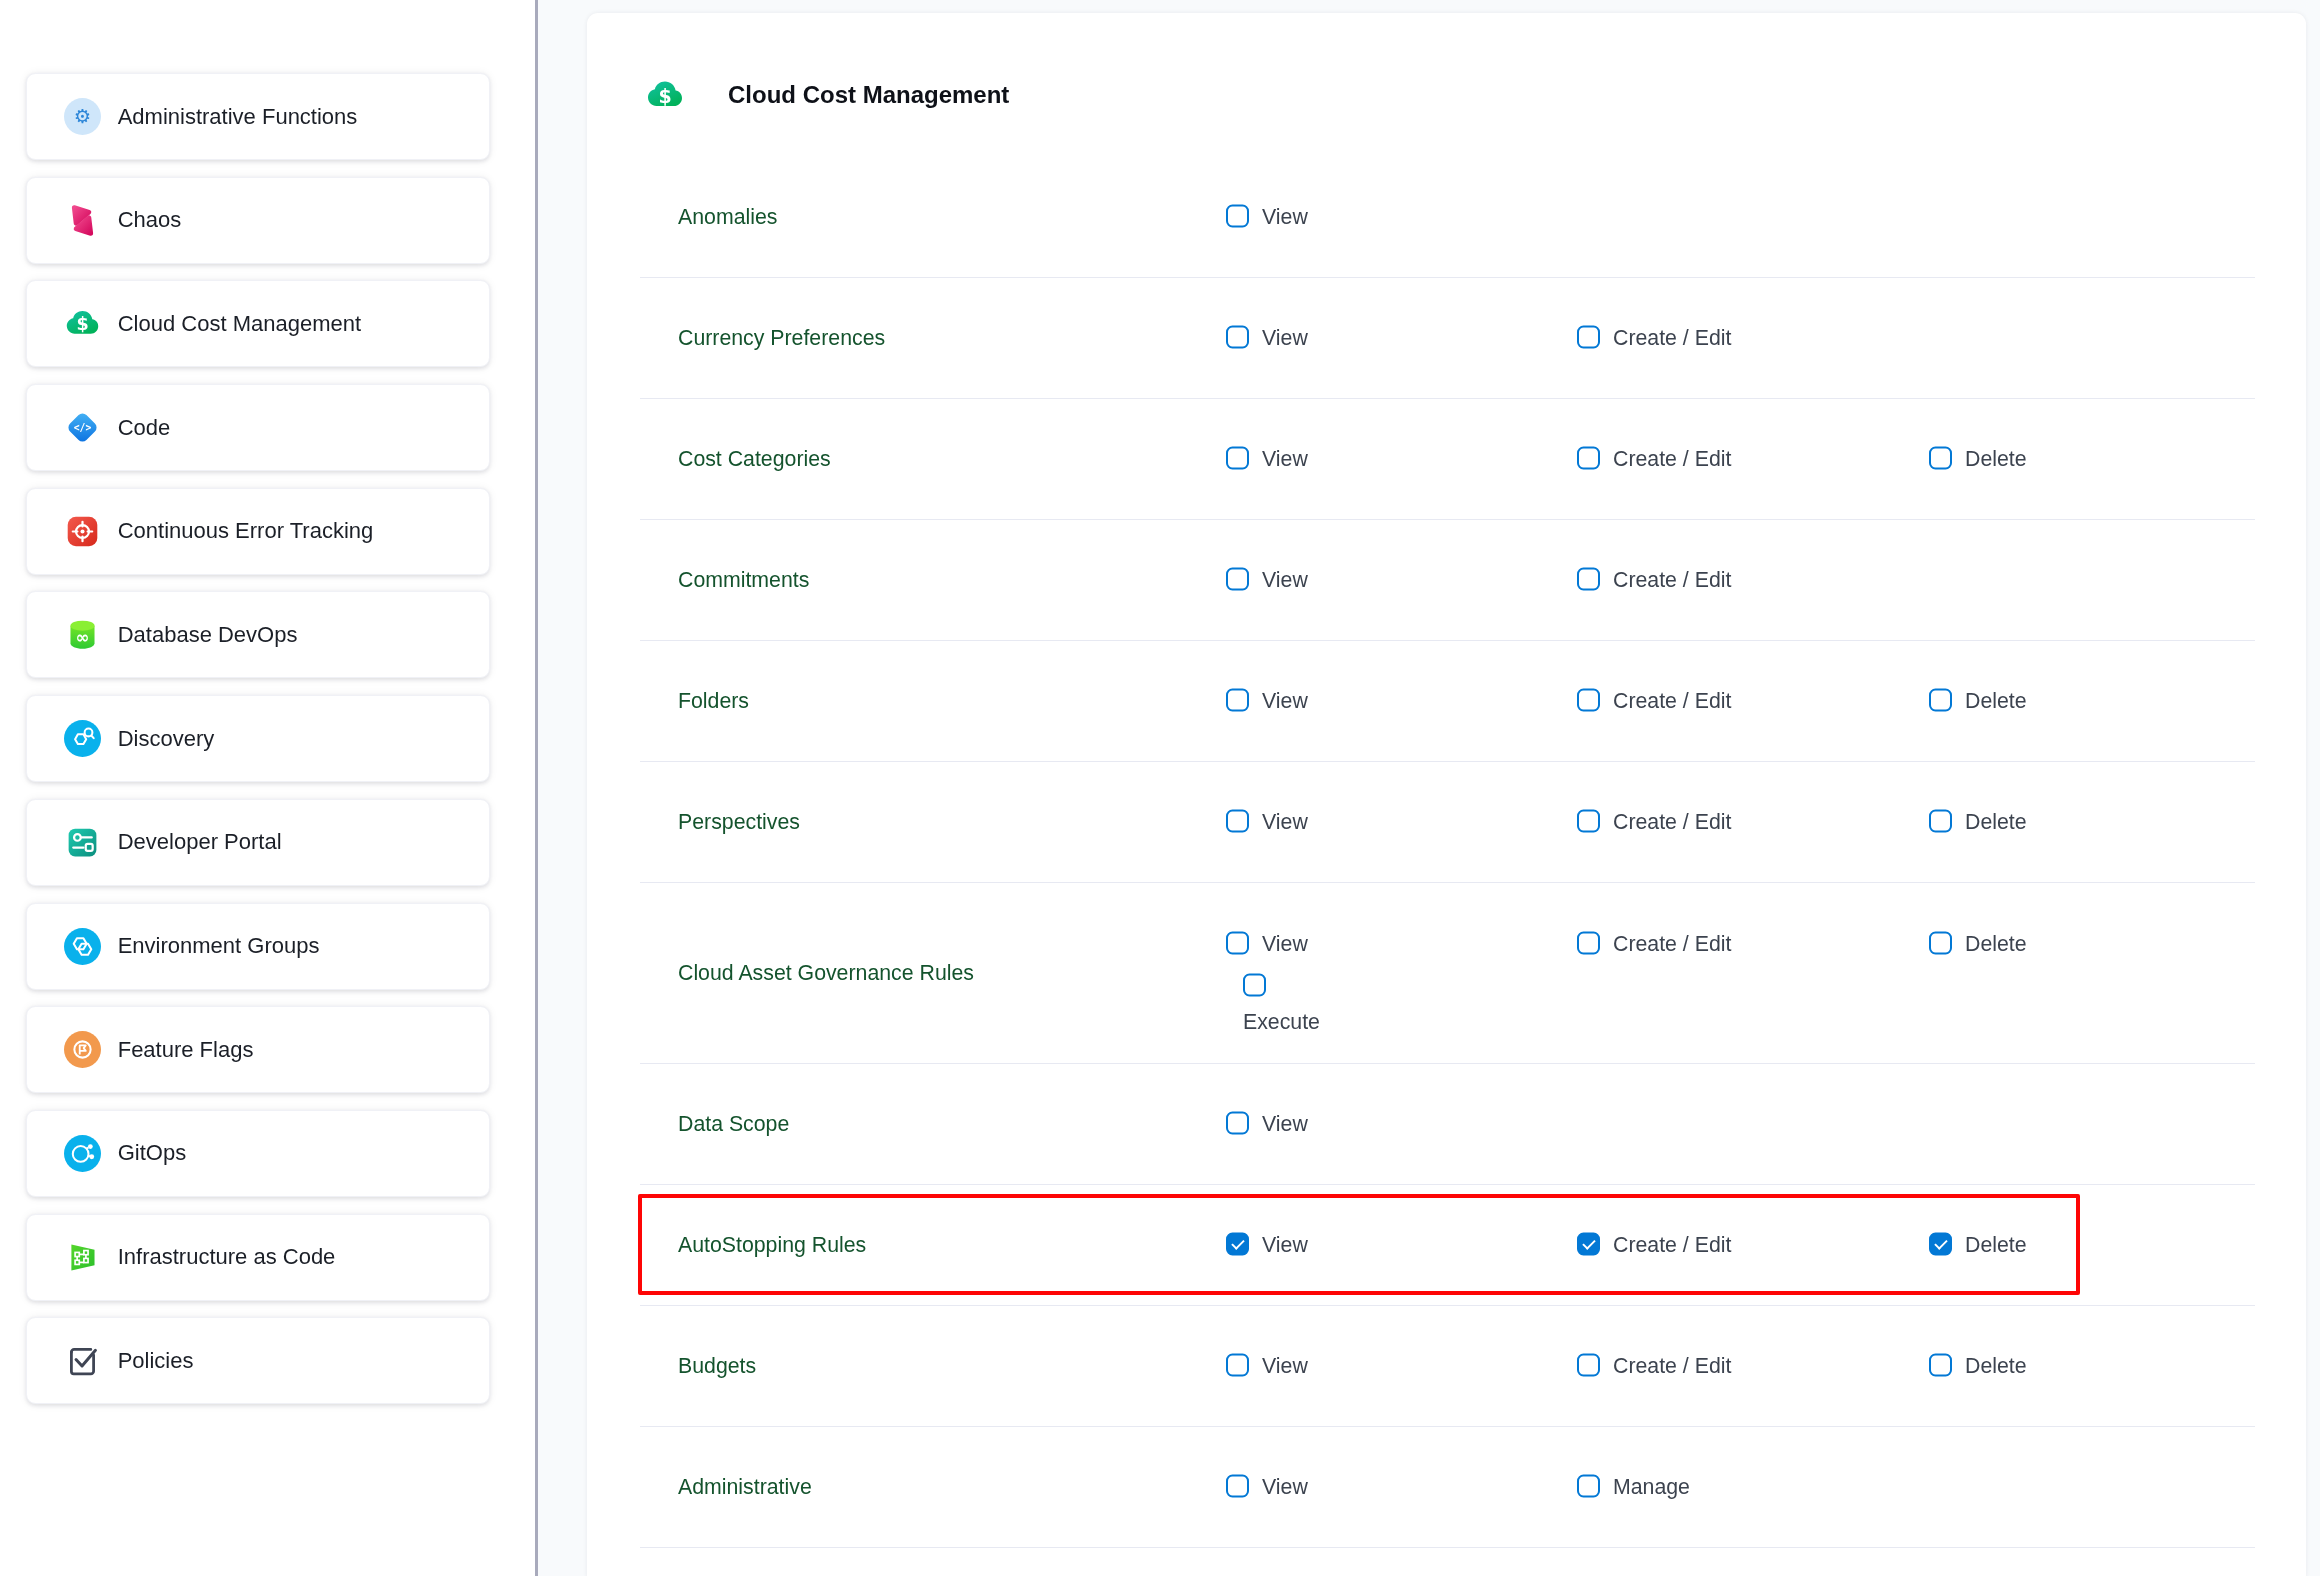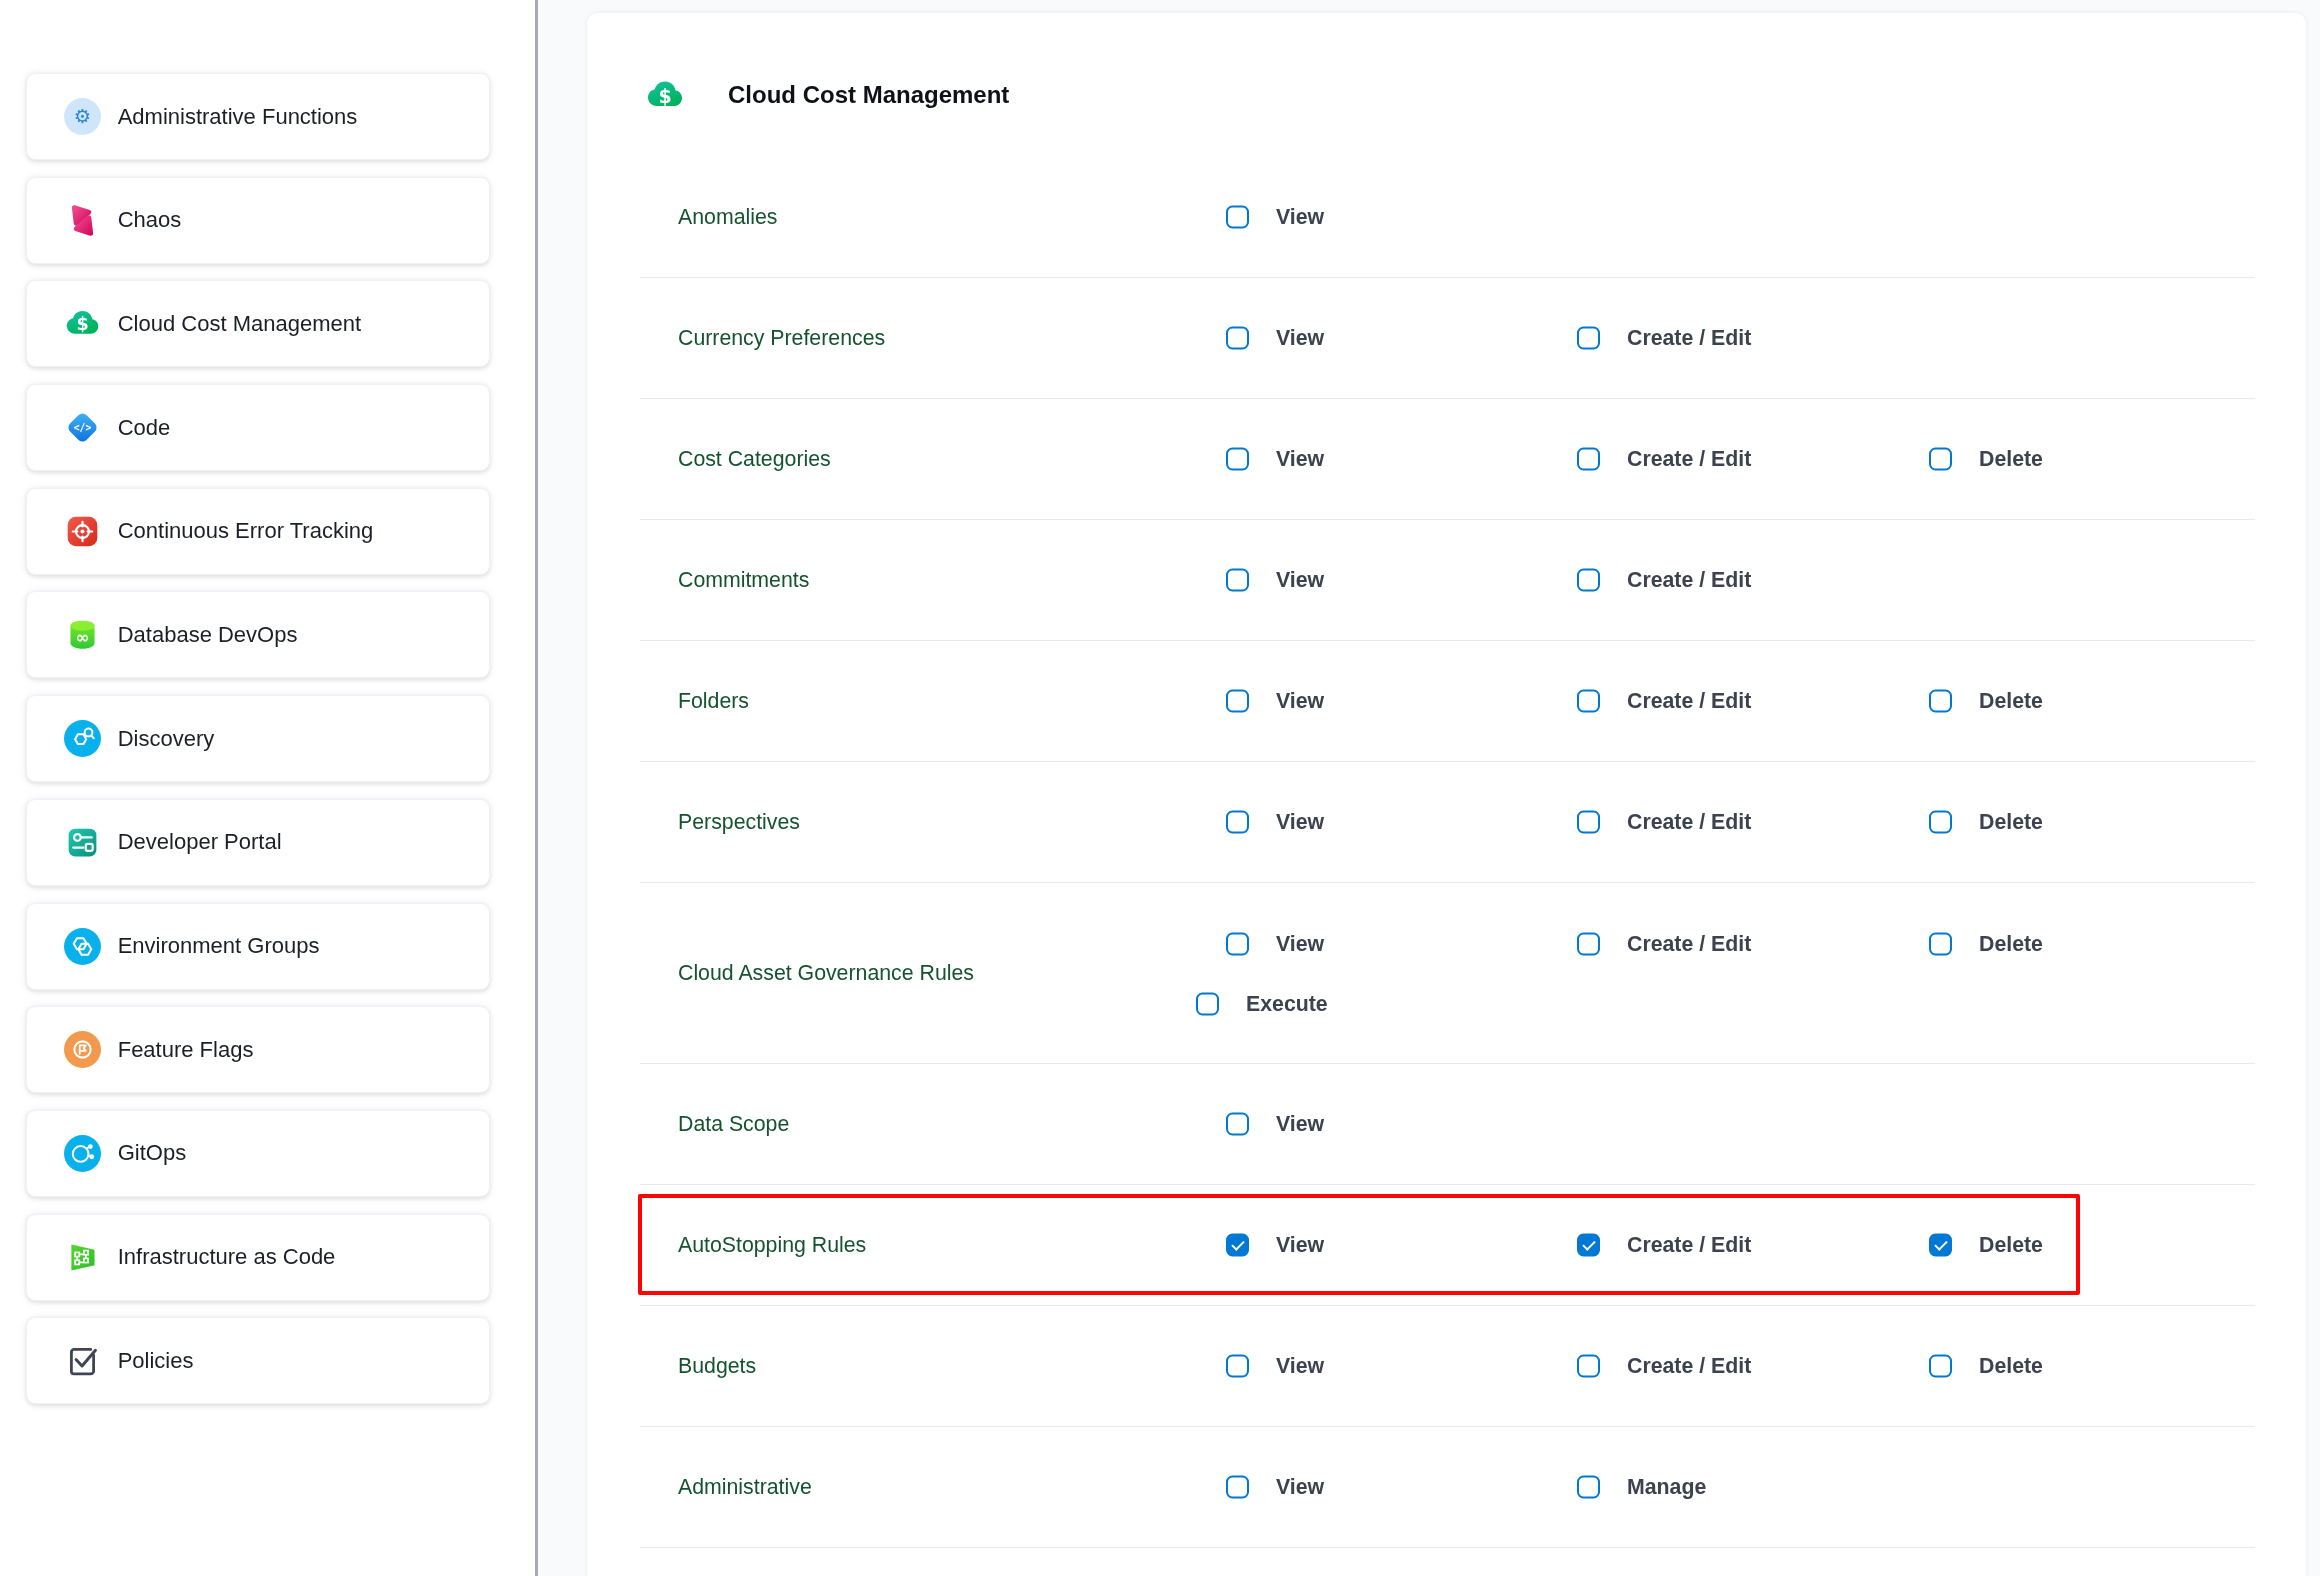--- a/index.html
+++ b/index.html
@@ -25,21 +25,21 @@
     border-radius:11px 11px 0 0; box-shadow:0 0.9px 4.6px rgba(35,38,59,.08);
   }
   .card-header { position:absolute; top:62px; left:58px; display:flex; align-items:center; }
   .card-header .icon { width:40px; height:40px; }
   .card-header .title { margin-left:43px; font-size:24px; font-weight:700; color:#0e1118; }
   .rows { position:absolute; top:144px; left:53px; width:1615px; }
   .prow { position:relative; height:121px; border-bottom:1.9px solid #e7e9f2; box-sizing:border-box; }
   .prow.tall { height:181px; }
   .resource { position:absolute; left:38px; top:50%; transform:translateY(-50%); font-size:21.3px; color:#14532d; }
   .pline { position:absolute; left:0; right:0; height:0; }
-  .perm { position:absolute; transform:translateY(-50%); display:flex; align-items:center; gap:27px; cursor:pointer;font-weight:bold; }
+  .perm { position:absolute; transform:translateY(-50%); display:flex; gap:13px; cursor:pointer; }
   .cb {
     width:23px; height:23px; box-sizing:border-box; border:2.3px solid #0278d5; border-radius:6.5px;
     background:#fff; position:relative; flex:0 0 23px;
   }
   .cb.checked { background:#0278d5; border-color:#0278d5; }
   .cb.checked::after {
     content:""; position:absolute; left:4.2px; top:5.1px; width:10.2px; height:5.1px;
     border-left:2.6px solid #fff; border-bottom:2.6px solid #fff; transform:rotate(-45deg);
   }
   .plabel { font-size:21.3px; color:#3c434f; }
@@ -350,21 +350,21 @@
           <label class="perm" style="left: 937px;">
             <span class="cb"></span>
             <span class="plabel">Create / Edit</span>
           </label>
           <label class="perm" style="left: 1289px;">
             <span class="cb"></span>
             <span class="plabel">Delete</span>
           </label>
         </div>
         <div class="pline" style="top: 67.2%;">
-          <label class="perm" style="left: 556px;">
+          <label class="perm" style="left: 603px; flex-direction: column;">
             <span class="cb"></span>
             <span class="plabel">Execute</span>
           </label>
         </div>
       </div>
       <div class="prow">
         <div class="resource">Data Scope</div>
         <div class="pline" style="top: 50%;">
           <label class="perm" style="left: 586px;">
             <span class="cb"></span>

